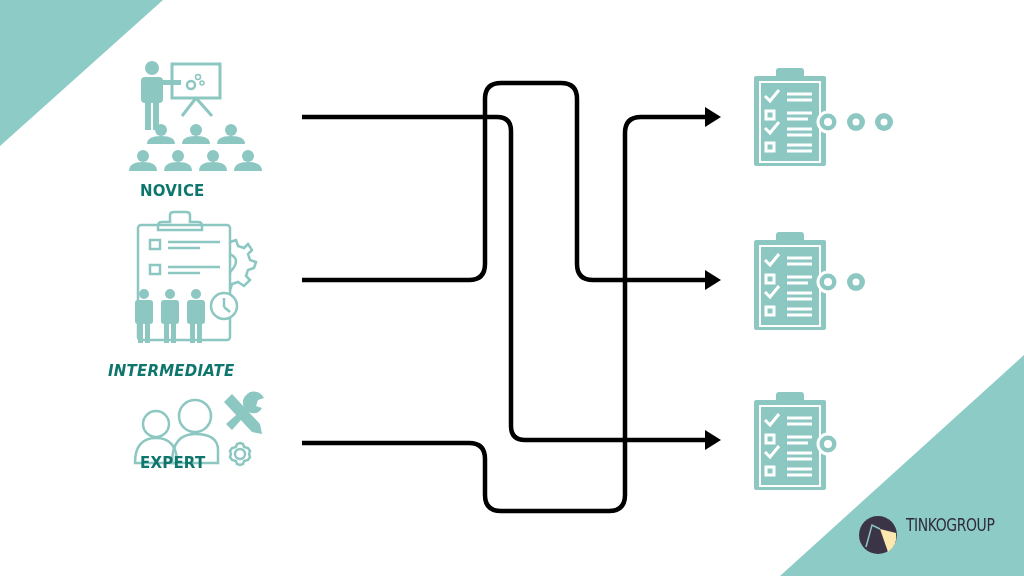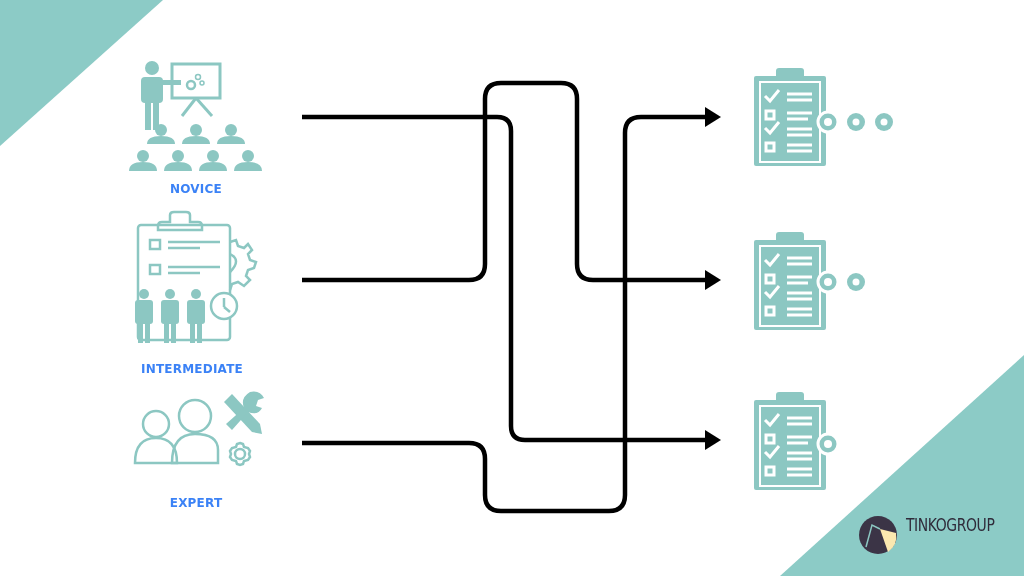--- a/index.html
+++ b/index.html
@@ -1,18 +1,18 @@
 <!DOCTYPE html>
 <html><head>
 <meta charset="utf-8">
 <style>
   html,body{margin:0;padding:0;}
   body{width:1024px;height:576px;position:relative;overflow:hidden;background:#ffffff;font-family:"Liberation Sans",sans-serif;}
   .bg{position:absolute;left:0;top:0;width:1024px;height:576px;}
-  .label{position:absolute;font-family:"DejaVu Sans",sans-serif;font-weight:bold;font-size:12px;color:#3b82f6;text-align:center;letter-spacing:0.2px;}
+  .label{position:absolute;font-family:"DejaVu Sans",sans-serif;font-weight:bold;font-size:15px;color:#0f766e;text-align:left;letter-spacing:0.2px;}
   .icon{position:absolute;}
   .brand{position:absolute;left:858px;top:515px;display:flex;align-items:flex-start;gap:8px;}
   .brand-text{font-family:"DejaVu Sans",sans-serif;font-size:17px;color:#2f2b3a;letter-spacing:-0.5px;transform:scaleX(0.82);transform-origin:left center;}
 </style>
 </head>
 <body>
 
 <svg class="bg" viewBox="0 0 1024 576">
   <polygon points="0,0 163,0 0,146" fill="#8ccbc6"></polygon>
   <polygon points="780,576 1024,355 1024,576" fill="#8ccbc6"></polygon>
@@ -91,37 +91,37 @@
     <circle cx="40" cy="84" r="5"></circle>
       <rect x="31" y="90" width="18" height="24" rx="3"></rect>
       <rect x="34" y="108" width="5" height="25"></rect>
       <rect x="41" y="108" width="5" height="25"></rect>
     <circle cx="66" cy="84" r="5"></circle>
       <rect x="57" y="90" width="18" height="24" rx="3"></rect>
       <rect x="60" y="108" width="5" height="25"></rect>
       <rect x="67" y="108" width="5" height="25"></rect>
   </g>
 </svg>
-<div class="label" style="left:122px;top:362px;width:140px;">INTERMEDIATE</div>
+<div class="label" style="left:108px;top:362px;width:140px;font-style:italic;">INTERMEDIATE</div>
 
 <svg class="icon" style="left:132px;top:388px" width="140" height="80" viewBox="0 0 140 80">
   <g fill="none" stroke="#8cc7c2" stroke-width="2.5">
     <circle cx="24" cy="36" r="13"></circle>
     <path d="M3,75 Q3,50 24,50 Q45,50 45,75 Z"></path>
     <circle cx="63" cy="28" r="16"></circle>
     <path d="M40,75 Q40,46 63,46 Q86,46 86,62 L86,75 Z"></path>
     <circle cx="108" cy="66" r="5"></circle>
     <path d="M108,55 L111,56 L112,59 L116,60 L118,63 L117,66 L118,69 L116,72 L112,73 L111,76 L108,77 L105,76 L104,73 L100,72 L98,69 L99,66 L98,63 L100,60 L104,59 L105,56 Z"></path>
   </g>
   <g fill="#8cc7c2">
     <path d="M92,14 L100,6 L128,36 L130,46 L120,44 Z"></path>
     <path d="M118,4 Q128,2 132,10 L126,12 L124,18 L130,20 Q126,28 116,24 L100,42 L94,36 L112,20 Q108,10 118,4 Z"></path>
   </g>
 </svg>
-<div class="label" style="left:140px;top:496px;width:112px;">EXPERT</div>
+<div class="label" style="left:140px;top:454px;width:112px;">EXPERT</div>
 
 <svg class="icon" style="left:752px;top:66px" width="150" height="102" viewBox="0 0 150 102">
   <g fill="#8cc7c2">
     <rect x="2" y="10" width="72" height="90" rx="2"></rect>
     <rect x="24" y="2" width="28" height="12" rx="3"></rect>
   </g>
   <rect x="8" y="16" width="60" height="80" fill="none" stroke="#fff" stroke-width="2"></rect>
   <g stroke="#fff" stroke-width="3" fill="none">
     <path d="M13,30 L18,35 L27,24"></path>
     <rect x="14" y="45" width="8" height="8"></rect>

